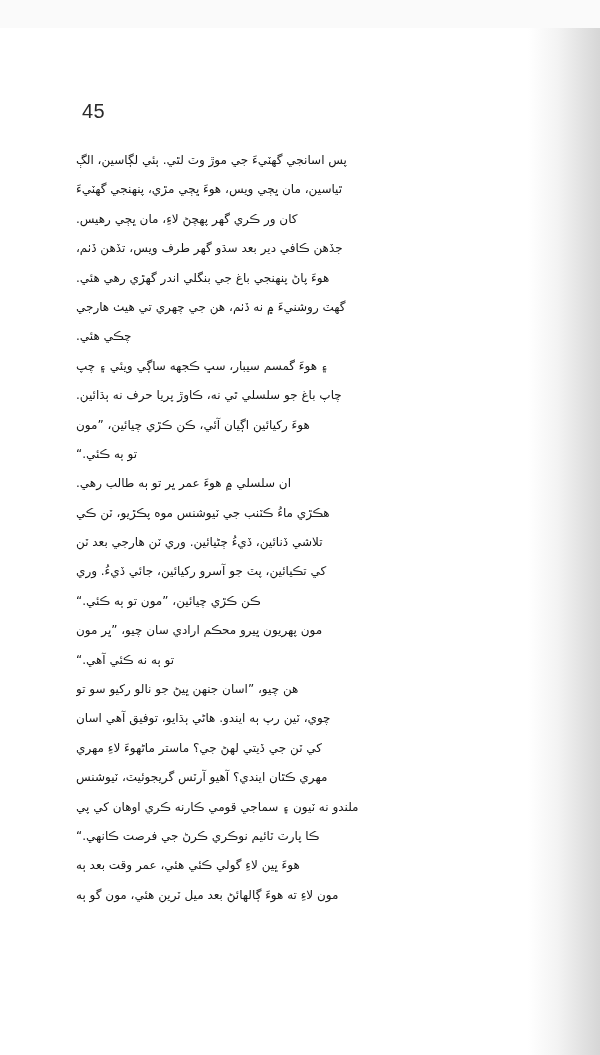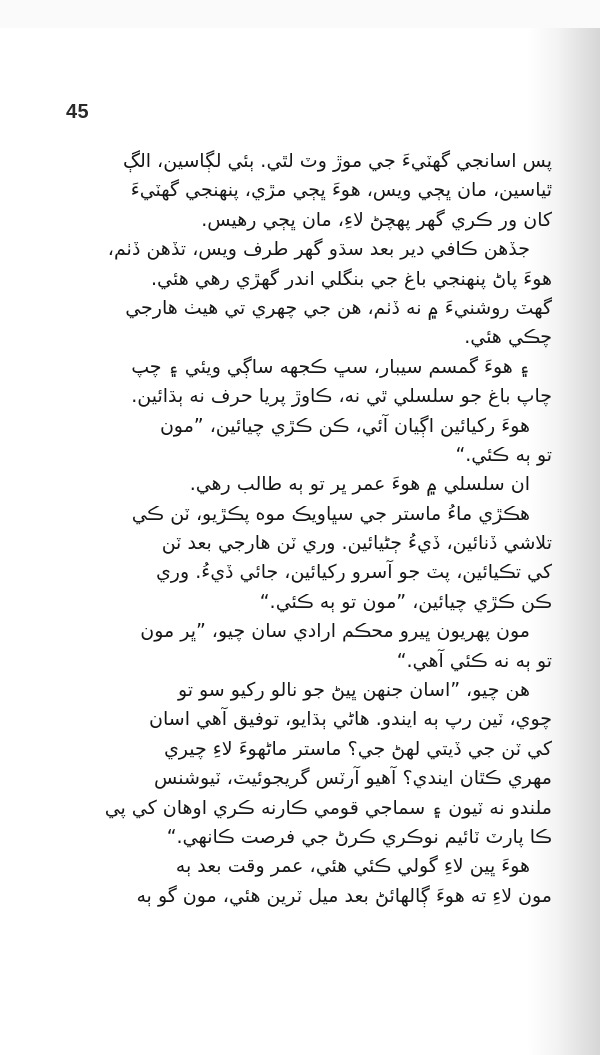--- a/index.html
+++ b/index.html
@@ -26,37 +26,37 @@
     .page {
       position: absolute;
       left: 0;
       top: 28px;
       width: 600px;
       height: 1027px;
       background: linear-gradient(to right, #ffffff 0%, #ffffff 88%, #f3f3f3 93%, #e2e2e2 97%, #d6d6d6 100%);
     }
     .page-number {
       position: absolute;
-      left: 66px;
+      left: 82px;
       top: 72px;
       font-family: "Liberation Sans", sans-serif;
-      font-weight: bold;
+      font-weight: normal;
       font-size: 20px;
       color: #2a2a2a;
       letter-spacing: 0.5px;
     }
     .body-text {
       position: absolute;
       left: 76px;
       top: 118px;
       width: 476px;
       direction: rtl;
-      text-align: right;
+      text-align: left;
       font-family: "DejaVu Sans", sans-serif;
-      font-size: 19px;
+      font-size: 12px;
       color: #161616;
     }
     .line {
       display: block;
       height: 29.4px;
       line-height: 29.4px;
       white-space: nowrap;
       overflow: hidden;
     }
     .line.indent { padding-right: 22px; }
@@ -74,29 +74,29 @@
         <span class="line">کان ور ڪري گهر پهچڻ لاءِ، مان ڀڄي رهيس.</span>
         <span class="line indent">جڏهن ڪافي دير بعد سڌو گهر طرف ويس، تڏهن ڏٺم،</span>
         <span class="line">هوءَ پاڻ پنهنجي باغ جي بنگلي اندر گهڙي رهي هئي.</span>
         <span class="line">گهٽ روشنيءَ ۾ نه ڏٺم، هن جي چهري تي هيٺ هارجي</span>
         <span class="line">چڪي هئي.</span>
         <span class="line indent">۽ هوءَ گمسم سيبار، سڀ ڪجهه ساڳي ويئي ۽ چپ</span>
         <span class="line">چاپ باغ جو سلسلي ٿي نه، ڪاوڙ پريا حرف نه ٻڌائين.</span>
         <span class="line indent">هوءَ رکيائين اڳيان آئي، ڪن ڪڙي چيائين، ”مون</span>
         <span class="line">تو ٻه ڪئي.“</span>
         <span class="line indent">ان سلسلي ۾ هوءَ عمر ڀر تو ٻه طالب رهي.</span>
-        <span class="line indent">هڪڙي ماءُ ماستر جي سڀاويڪ موه پڪڙيو، ٽن ڪي</span>
+        <span class="line indent">هڪڙي ماءُ ڪٽنب جي ٽيوشنس موه پڪڙيو، ٽن ڪي</span>
         <span class="line">تلاشي ڏنائين، ڏيءُ ڄڻيائين. وري ٽن هارجي بعد ٽن</span>
         <span class="line">کي تڪيائين، پٽ جو آسرو رکيائين، جائي ڏيءُ. وري</span>
         <span class="line">ڪن ڪڙي چيائين، ”مون تو ٻه ڪئي.“</span>
         <span class="line indent">مون پهريون ڀيرو محڪم ارادي سان چيو، ”ڀر مون</span>
         <span class="line">تو ٻه نه ڪئي آهي.“</span>
         <span class="line indent">هن چيو، ”اسان جنهن ڀيڻ جو نالو رکيو سو تو</span>
         <span class="line">چوي، ٽين رپ ٻه ايندو. هاڻي ٻڌايو، توفيق آهي اسان</span>
-        <span class="line">کي ٽن جي ڏيتي لهڻ جي؟ ماستر ماڻهوءَ لاءِ چيري</span>
+        <span class="line">کي ٽن جي ڏيتي لهڻ جي؟ ماستر ماڻهوءَ لاءِ مهري</span>
         <span class="line">مهري ڪٿان ايندي؟ آهيو آرٽس گريجوئيٽ، ٽيوشنس</span>
         <span class="line">ملندو نه ٽيون ۽ سماجي قومي ڪارنه ڪري اوهان کي پي</span>
         <span class="line">ڪا پارٽ ٽائيم نوڪري ڪرڻ جي فرصت ڪانهي.“</span>
         <span class="line indent">هوءَ ڀين لاءِ گولي ڪئي هئي، عمر وقت بعد ٻه</span>
         <span class="line">مون لاءِ ته هوءَ ڳالهائڻ بعد ميل ٽرين هئي، مون گو ٻه</span>
       </div>
   </div>
 </div>
 
 </body></html>

